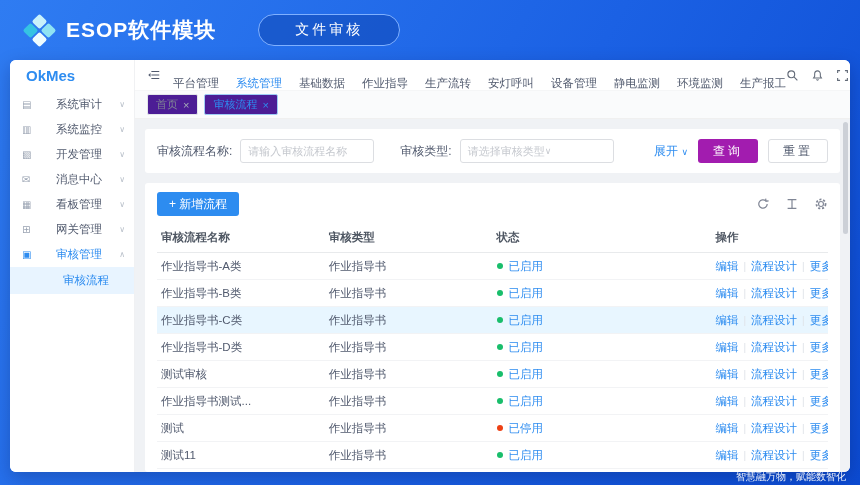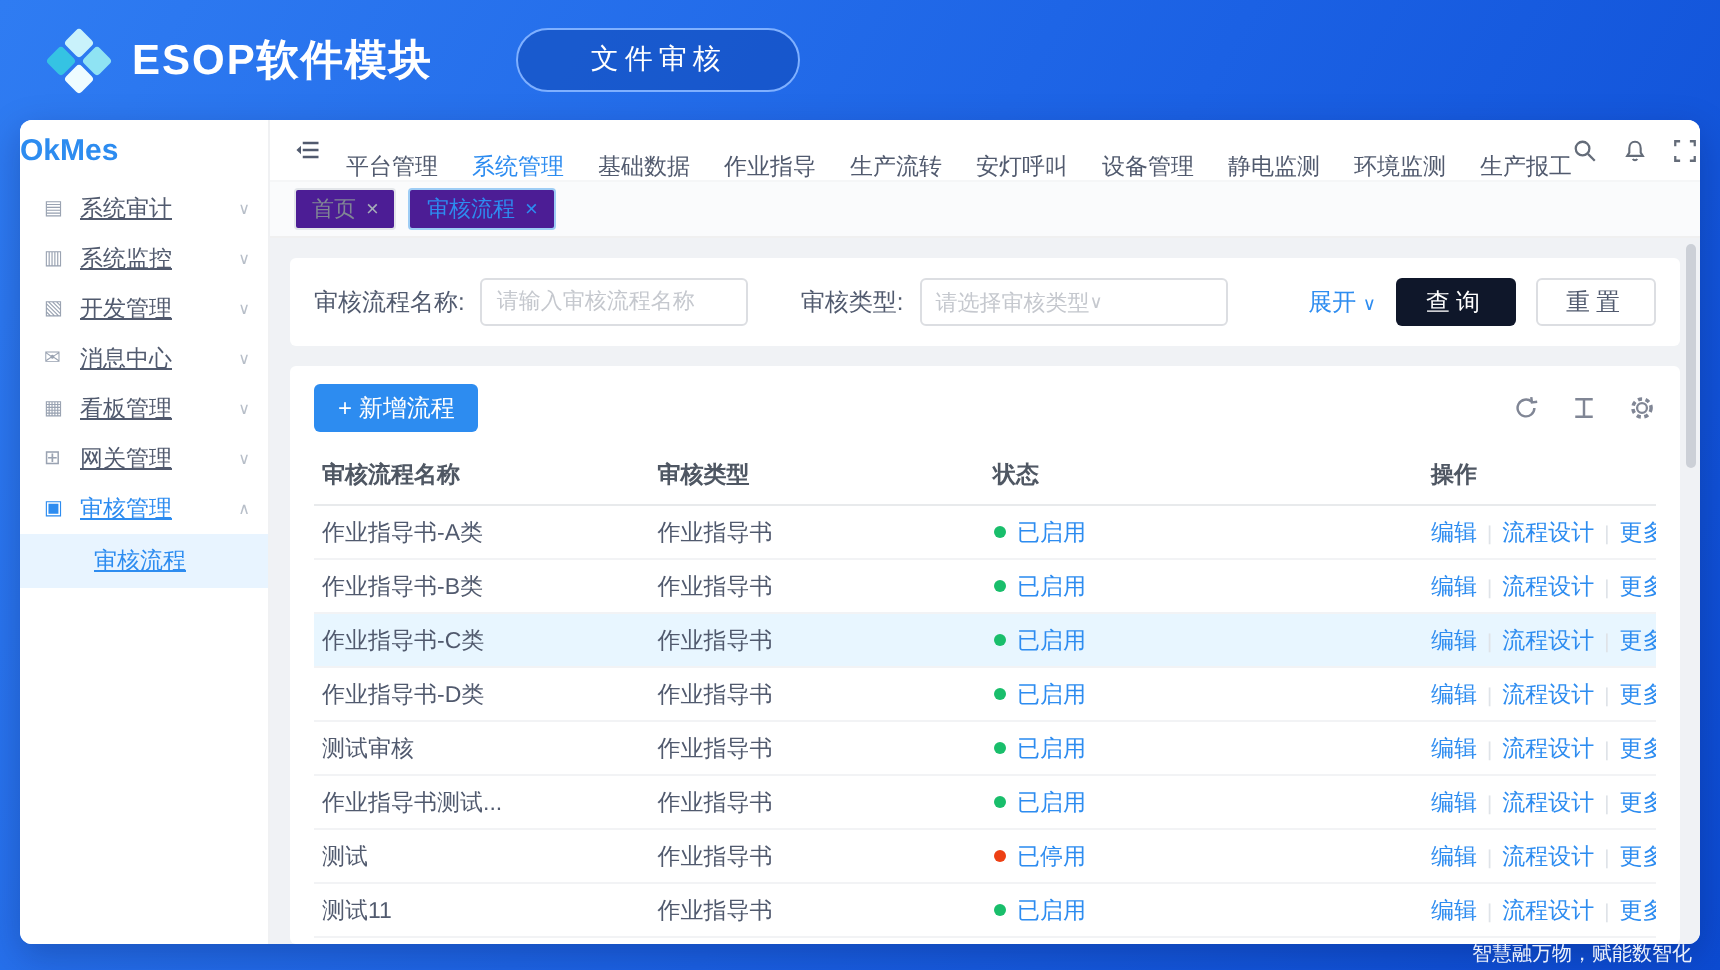--- a/index.html
+++ b/index.html
@@ -15,24 +15,24 @@
   .d3{left:19px;top:10px;background:#8fe3f3;}
   .d4{left:10px;top:19px;background:#eefcff;}
   .banner-title{color:#fff;font-size:21px;font-weight:bold;letter-spacing:1px;}
   .badge{margin-left:42px;padding:6px 36px;border-radius:17px;border:1px solid #7fb0ff;
     background:rgba(10,64,170,.45);color:#fff;font-size:14px;letter-spacing:3px;cursor:pointer;}
   .slogan{position:absolute;right:14px;bottom:1px;color:rgba(255,255,255,.92);font-size:10px;}
   
   .window{position:absolute;left:10px;top:60px;width:840px;height:412px;background:#fff;
     border-radius:6px;display:flex;overflow:hidden;box-shadow:0 6px 18px rgba(0,10,60,.25);}
   .sidebar{width:124px;background:#fff;border-right:1px solid #f0f1f3;flex-shrink:0;}
-  .side-logo{height:32px;line-height:32px;color:#2d8cf0;font-weight:bold;font-size:15px;}
+  .side-logo{height:32px;line-height:32px;padding-left:16px;color:#2d8cf0;font-weight:bold;font-size:15px;}
   .side-item{height:25px;display:flex;align-items:center;padding:0 9px 0 12px;font-size:11.5px;color:#515a6e;cursor:pointer;}
   .s-icon{width:16px;color:#9aa3b2;font-size:10px;}
-  .s-label{flex:1;margin-left:2px;white-space:nowrap;text-decoration:underline;}
+  .s-label{flex:1;margin-left:18px;white-space:nowrap;}
   .s-chev{color:#b8bfc9;font-size:8px;}
   .side-item.active{color:#2d8cf0;} .side-item.active .s-icon{color:#2d8cf0;}
   .side-item.sub{padding-left:35px;background:#e8f4ff;color:#2d8cf0;height:27px;}
   .main{flex:1;display:flex;flex-direction:column;min-width:0;position:relative;}
   
   .topbar{height:30px;background:#fff;display:flex;align-items:center;padding:0 12px;border-bottom:1px solid #f5f6f7;}
   .collapse{display:flex;margin-right:12px;color:#515a6e;cursor:pointer;}
   #topnav-items{display:flex;gap:17px;}
   .nav-item{font-size:11.5px;color:#515a6e;cursor:pointer;white-space:nowrap;margin-top:16px;}
   .nav-item.active{color:#2d8cf0;}
@@ -51,21 +51,21 @@
   .f-input{width:118px;height:22px;border:1px solid #dcdee2;border-radius:3px;padding:0 7px;font-size:11px;color:#515a6e;outline:none;}
   ::placeholder{color:#c5c8ce;}
   .gap{margin-left:26px;}
   .f-select{width:138px;height:22px;border:1px solid #dcdee2;border-radius:3px;display:flex;align-items:center;
     justify-content:flex-start;padding:0 7px;color:#c5c8ce;font-size:11px;cursor:pointer;background:#fff;}
   .f-select .chev{color:#c5c8ce;font-size:9px;}
   .f-right{margin-left:auto;display:flex;align-items:center;gap:10px;}
   .link{color:#2d8cf0;font-size:12px;cursor:pointer;white-space:nowrap;}
   .link .chev{font-size:9px;}
   .btn{height:24px;padding:0 14px;border-radius:3px;font-size:12px;cursor:pointer;border:1px solid transparent;letter-spacing:3px;}
-  .btn-primary{background:#0f172a;color:#fff;}
+  .btn-primary{background:#a21caf;color:#fff;}
   .btn-default{background:#fff;border-color:#dcdee2;color:#515a6e;}
   
   .table-card{background:#fff;border-radius:3px;margin-top:10px;padding:9px 12px;flex:1;overflow:hidden;}
   .toolbar{display:flex;align-items:center;margin-bottom:7px;}
   .btn-add{height:24px;padding:0 12px;background:#2d8cf0;color:#fff;border:none;border-radius:3px;font-size:12px;cursor:pointer;}
   .tool-icons{margin-left:auto;display:flex;gap:15px;color:#808695;}
   table{width:100%;border-collapse:collapse;font-size:11.5px;table-layout:fixed;}
   th{text-align:left;color:#4f5763;font-weight:bold;padding:7px 4px;border-bottom:1px solid #e8eaec;}
   th:nth-child(1){width:25%;} th:nth-child(2){width:25%;} th:nth-child(3){width:33%;} th:nth-child(4){width:17%;}
   td{padding:5.5px 4px;border-bottom:1px solid #f2f3f5;color:#515a6e;white-space:nowrap;overflow:hidden;}

